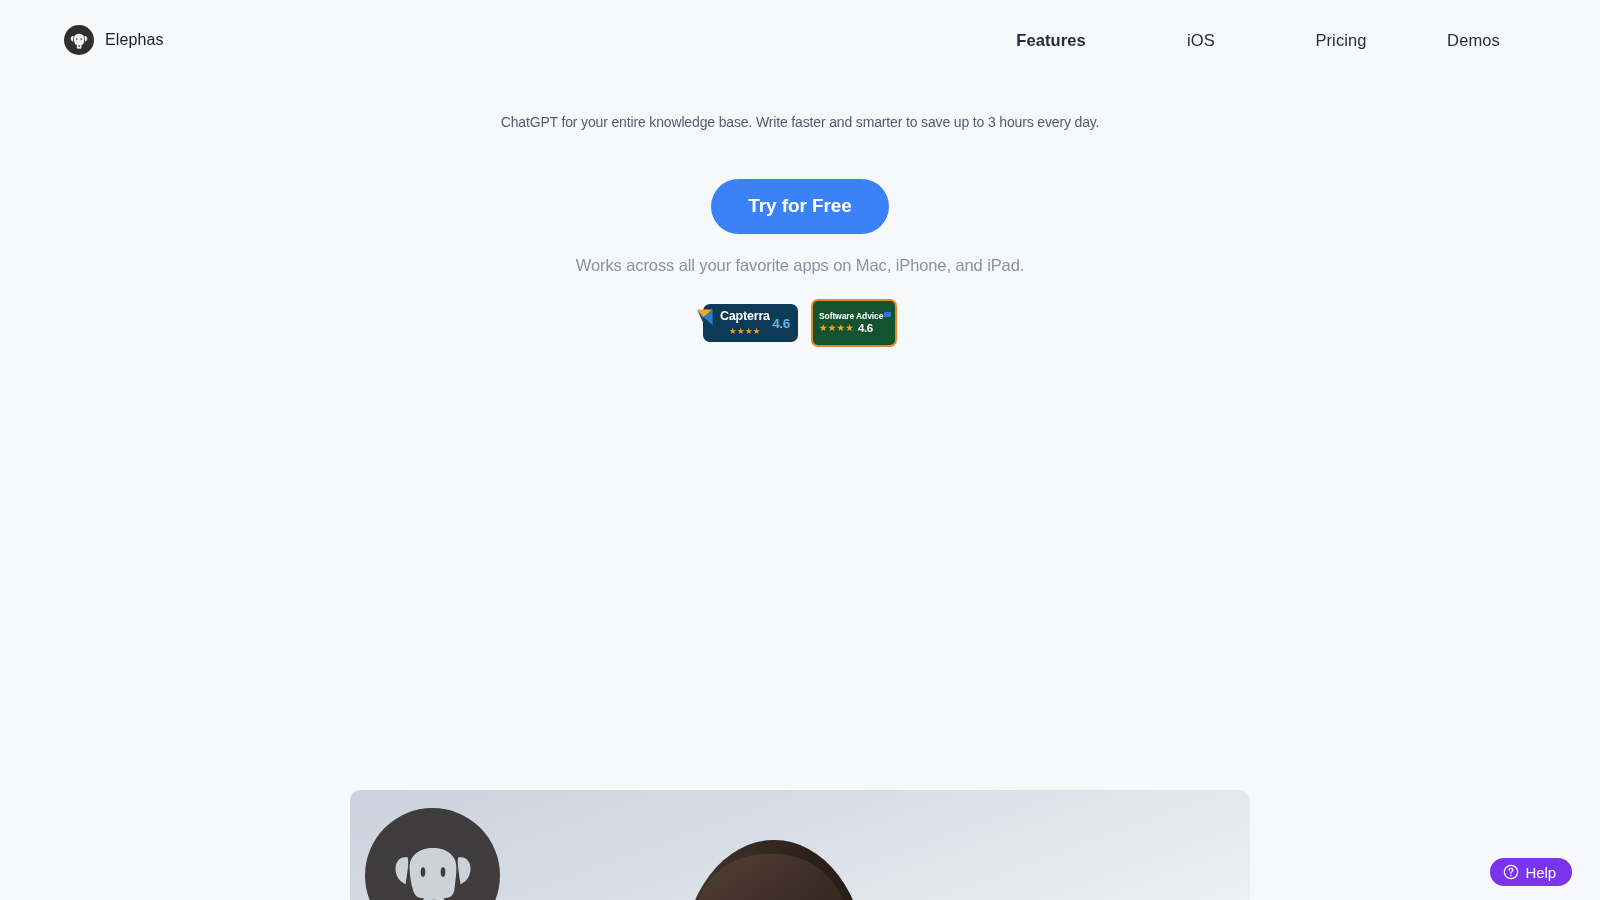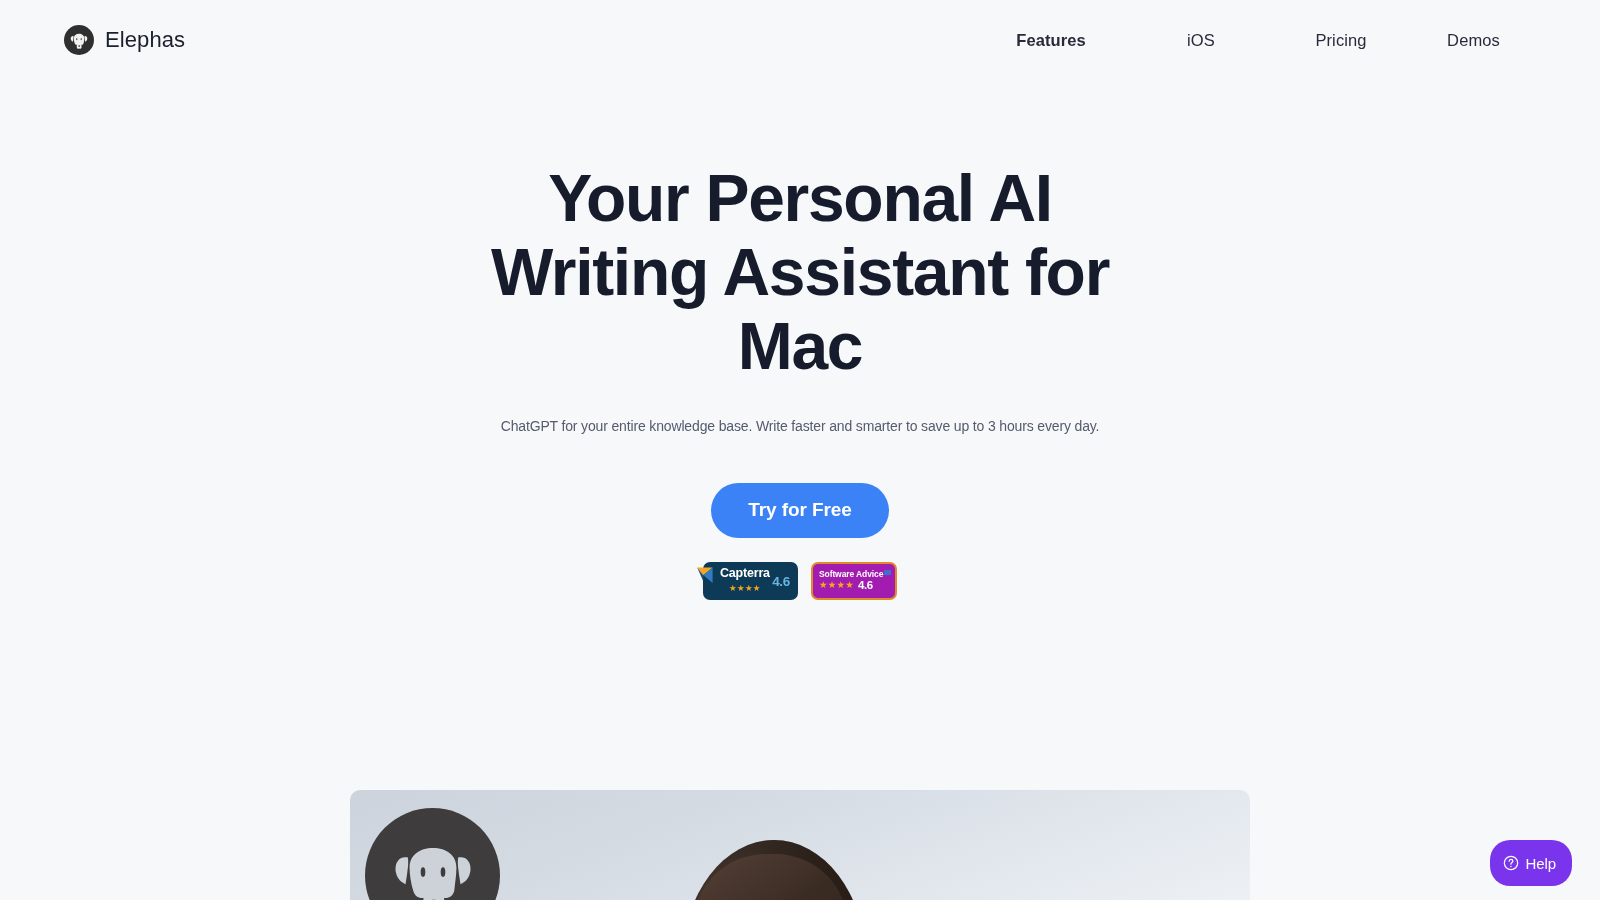--- a/index.html
+++ b/index.html
@@ -43,21 +43,21 @@
     width:30px; height:30px;
     border-radius:50%;
     background:#2f2f2f;
     display:flex;
     align-items:center;
     justify-content:center;
     flex:0 0 auto;
   }
   .brand-mark svg { display:block; }
   .brand-name {
-    font-size:22px;
+    font-size:16px;
     font-weight:400;
     letter-spacing:.1px;
     color:#1a1f2e;
     white-space:nowrap;
   }
 
   .main-nav {
     display:flex;
     align-items:center;
   }
@@ -181,24 +181,24 @@
     transform:translateY(-50%);
     font-size:13.5px;
     font-weight:700;
     color:#68b4e0;
     letter-spacing:-.3px;
   }
 
   
   .badge-softwareadvice {
     position:relative;
-    background:#a21caf;
+    background:#14532d;
     border:2px solid #e08a2a;
     border-radius:7px;
-    height:38px;
+    height:48px;
     width:86px;
     display:flex;
     flex-direction:column;
     align-items:flex-start;
     justify-content:center;
     padding:0 6px;
     cursor:pointer;
   }
   .sa-word {
     font-size:8.5px;
@@ -293,21 +293,21 @@
     z-index:2;
   }
 
   
   .help-widget {
     position:absolute;
     right:28px;
     bottom:14px;
     background:#7a35ec;
     border-radius:20px;
-    height:46px;
+    height:28px;
     padding:0 16px 0 13px;
     display:flex;
     align-items:center;
     gap:7px;
     cursor:pointer;
     z-index:40;
     border:none;
     font-family:"Liberation Sans", sans-serif;
     text-align:right;
   }
@@ -348,28 +348,28 @@
     <a class="nav-link nav-features" href="#">Features</a>
     <a class="nav-link nav-ios" href="#">iOS</a>
     <a class="nav-link nav-pricing" href="#">Pricing</a>
     <a class="nav-link nav-demos" href="#">Demos</a>
   </nav>
 
 </header>
 
 <main class="hero">
 
-  <h1 class="hero-title">Your Personal AI Writing Assistant for Mac</h1>
 
   <p class="hero-sub">ChatGPT for your entire knowledge base. Write faster and smarter to save up to 3 hours every day.</p>
 
   <div class="cta-wrap">
     <button class="cta-button">Try for Free</button>
   </div>
 
+  <p class="cta-note">Works across all your favorite apps on Mac, iPhone, and iPad.</p>
 
   <div class="badges">
 
     <div class="badge-capterra">
       <svg class="capterra-arrow" viewBox="0 0 28 22">
         <polygon points="0,2 20,2 8,12" fill="#f5a623"></polygon>
         <polygon points="20,2 20,22 8,12" fill="#2e7dc4"></polygon>
         <polygon points="0,2 8,12 8,20" fill="#1b4f78"></polygon>
       </svg>
       <div class="capterra-stack">

